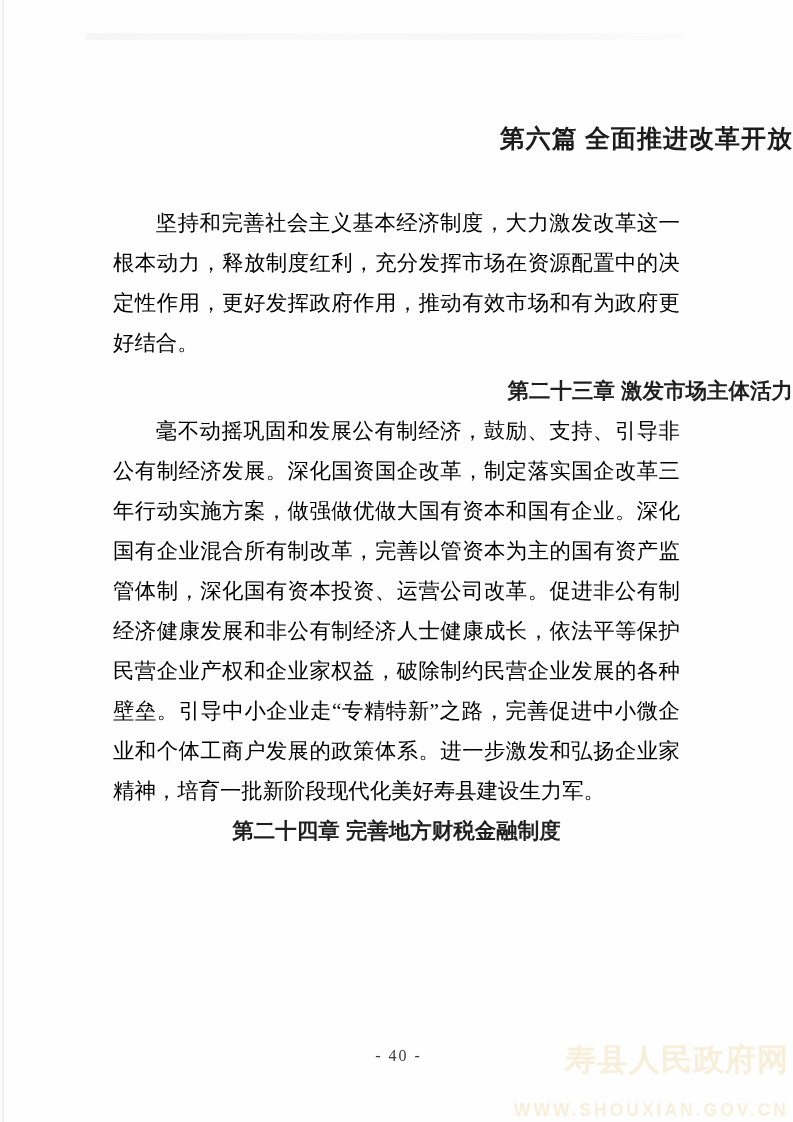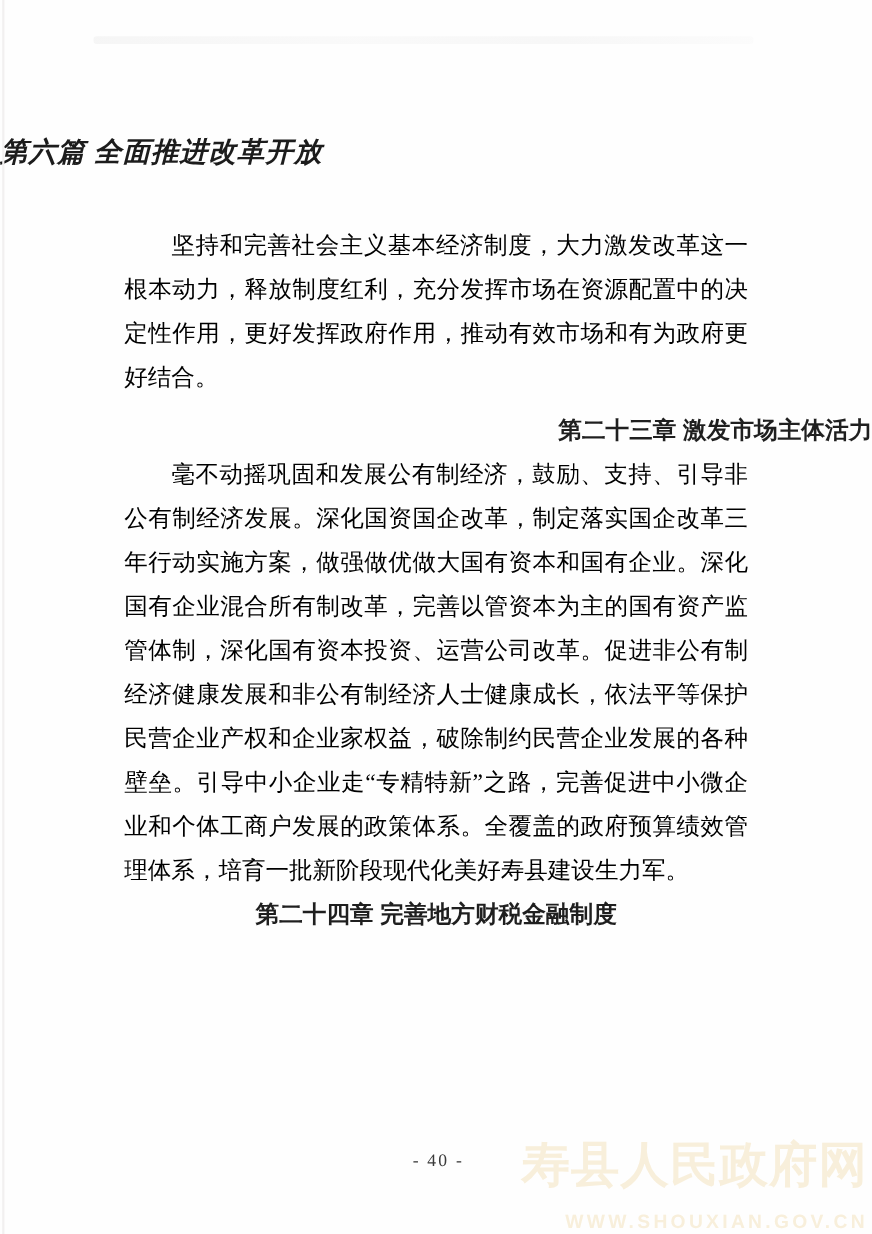--- a/index.html
+++ b/index.html
@@ -25,28 +25,27 @@
     border-radius: 3px;
   }
   .scan-edge {
     position: absolute;
     left: 2px; top: 0; bottom: 0;
     width: 2px;
     background: #f2f0f0;
   }
   .part-title {
     margin: 0;
-    text-align: left;
+    text-align: right;
     font-size: 25px;
     line-height: 40px;
     font-weight: bold;
     letter-spacing: 1px;
     color: #1c1c1c;
     font-family: "Liberation Serif", "DejaVu Serif", serif;
-    font-style: italic;
   }
   .body-para {
     margin: 0 113px;
     font-size: 21.4px;
     line-height: 40px;
     text-align: justify;
     text-justify: inter-character;
     text-indent: 2em;
     letter-spacing: 0;
     color: #000000;
@@ -75,21 +74,21 @@
   }
   .watermark {
     position: absolute;
     top: 1038px;
     right: 4px;
     text-align: right;
     color: #f8efdb;
     user-select: none;
   }
   .wm-name {
-    font-size: 44px;
+    font-size: 31px;
     line-height: 44px;
     font-weight: bold;
     letter-spacing: 1px;
     font-family: "Liberation Serif", "DejaVu Serif", serif;
     white-space: nowrap;
   }
   .wm-url {
     margin-top: 18px;
     font-size: 17.5px;
     line-height: 20px;
@@ -105,21 +104,21 @@
 <div class="page">
   <div class="scan-band"></div>
   <div class="scan-edge"></div>
 
   <h1 class="part-title">第六篇 全面推进改革开放</h1>
 
   <p class="body-para intro">坚持和完善社会主义基本经济制度，大力激发改革这一根本动力，释放制度红利，充分发挥市场在资源配置中的决定性作用，更好发挥政府作用，推动有效市场和有为政府更好结合。</p>
 
   <h2 class="chapter-heading heading-23">第二十三章 激发市场主体活力</h2>
 
-  <p class="body-para">毫不动摇巩固和发展公有制经济，鼓励、支持、引导非公有制经济发展。深化国资国企改革，制定落实国企改革三年行动实施方案，做强做优做大国有资本和国有企业。深化国有企业混合所有制改革，完善以管资本为主的国有资产监管体制，深化国有资本投资、运营公司改革。促进非公有制经济健康发展和非公有制经济人士健康成长，依法平等保护民营企业产权和企业家权益，破除制约民营企业发展的各种壁垒。引导中小企业走“专精特新”之路，完善促进中小微企业和个体工商户发展的政策体系。全覆盖的政府预算绩效管理体系，培育一批新阶段现代化美好寿县建设生力军。</p>
+  <p class="body-para">毫不动摇巩固和发展公有制经济，鼓励、支持、引导非公有制经济发展。深化国资国企改革，制定落实国企改革三年行动实施方案，做强做优做大国有资本和国有企业。深化国有企业混合所有制改革，完善以管资本为主的国有资产监管体制，深化国有资本投资、运营公司改革。促进非公有制经济健康发展和非公有制经济人士健康成长，依法平等保护民营企业产权和企业家权益，破除制约民营企业发展的各种壁垒。引导中小企业走“专精特新”之路，完善促进中小微企业和个体工商户发展的政策体系。进一步激发和弘扬企业家精神，培育一批新阶段现代化美好寿县建设生力军。</p>
 
   <h2 class="chapter-heading">第二十四章 完善地方财税金融制度</h2>
 
 
   <div class="page-number">- 40 -</div>
 
   <div class="watermark">
     <div class="wm-name">寿县人民政府网</div>
     <div class="wm-url">WWW.SHOUXIAN.GOV.CN</div>
   </div>

